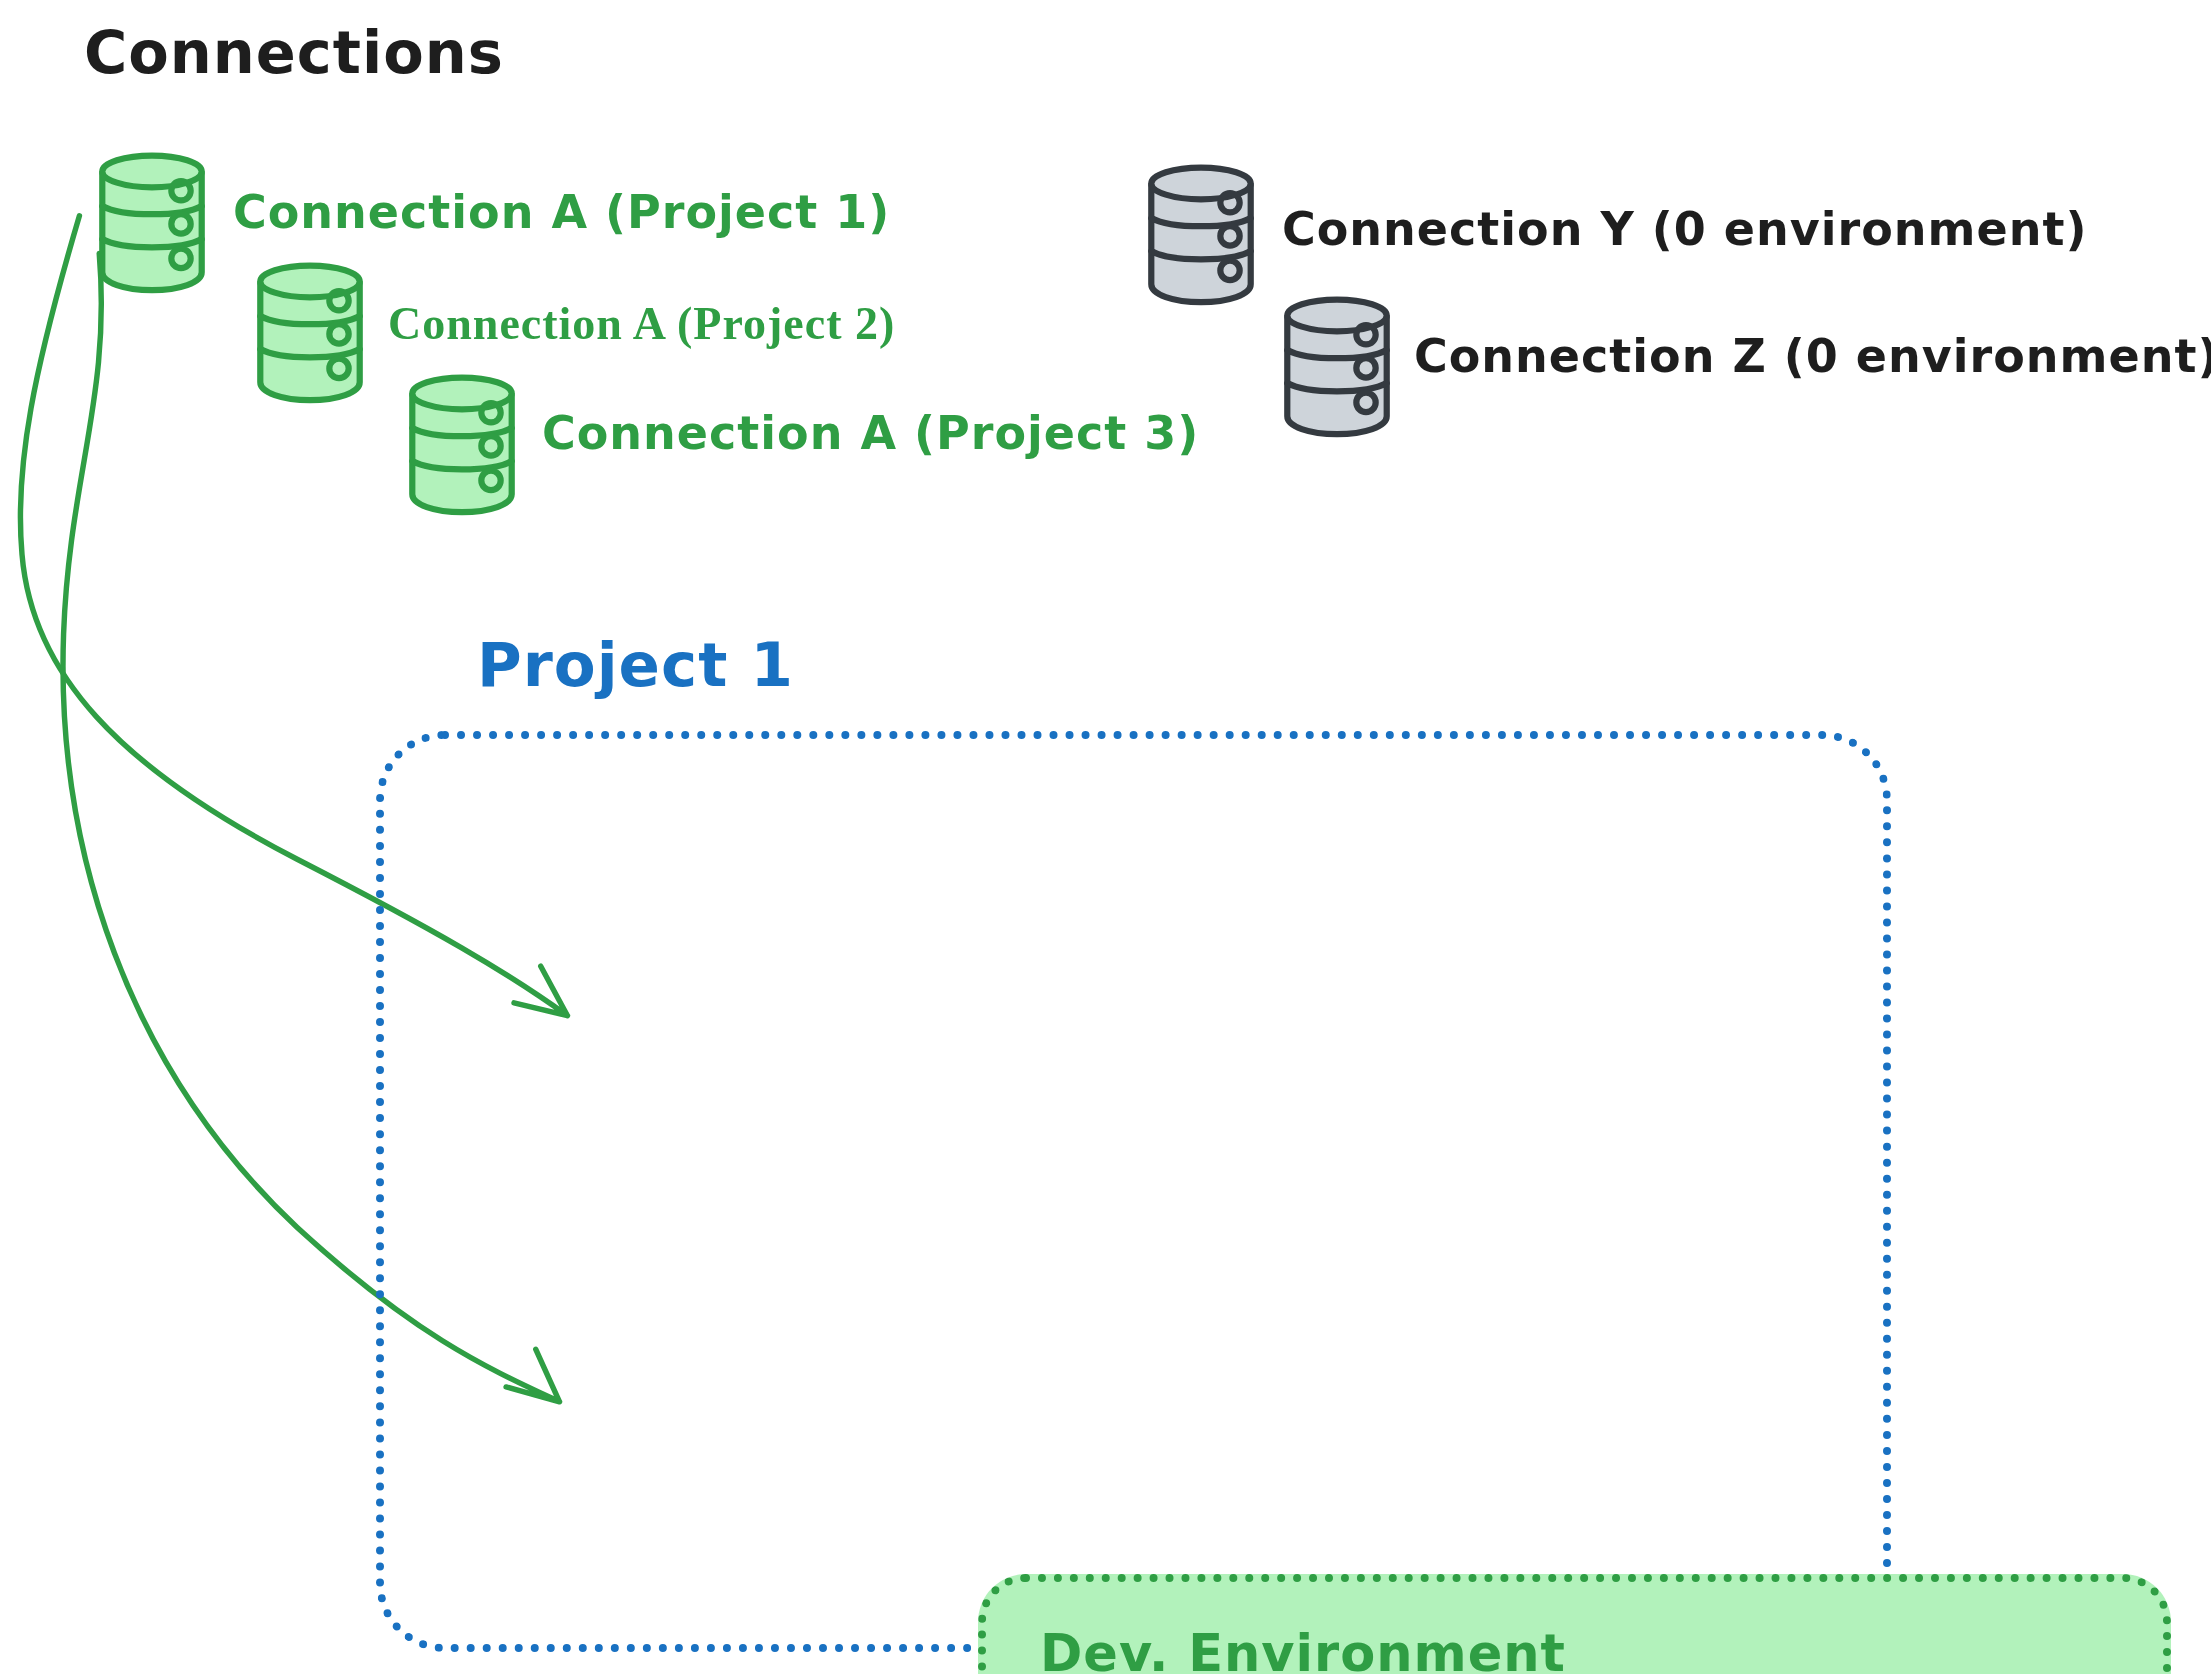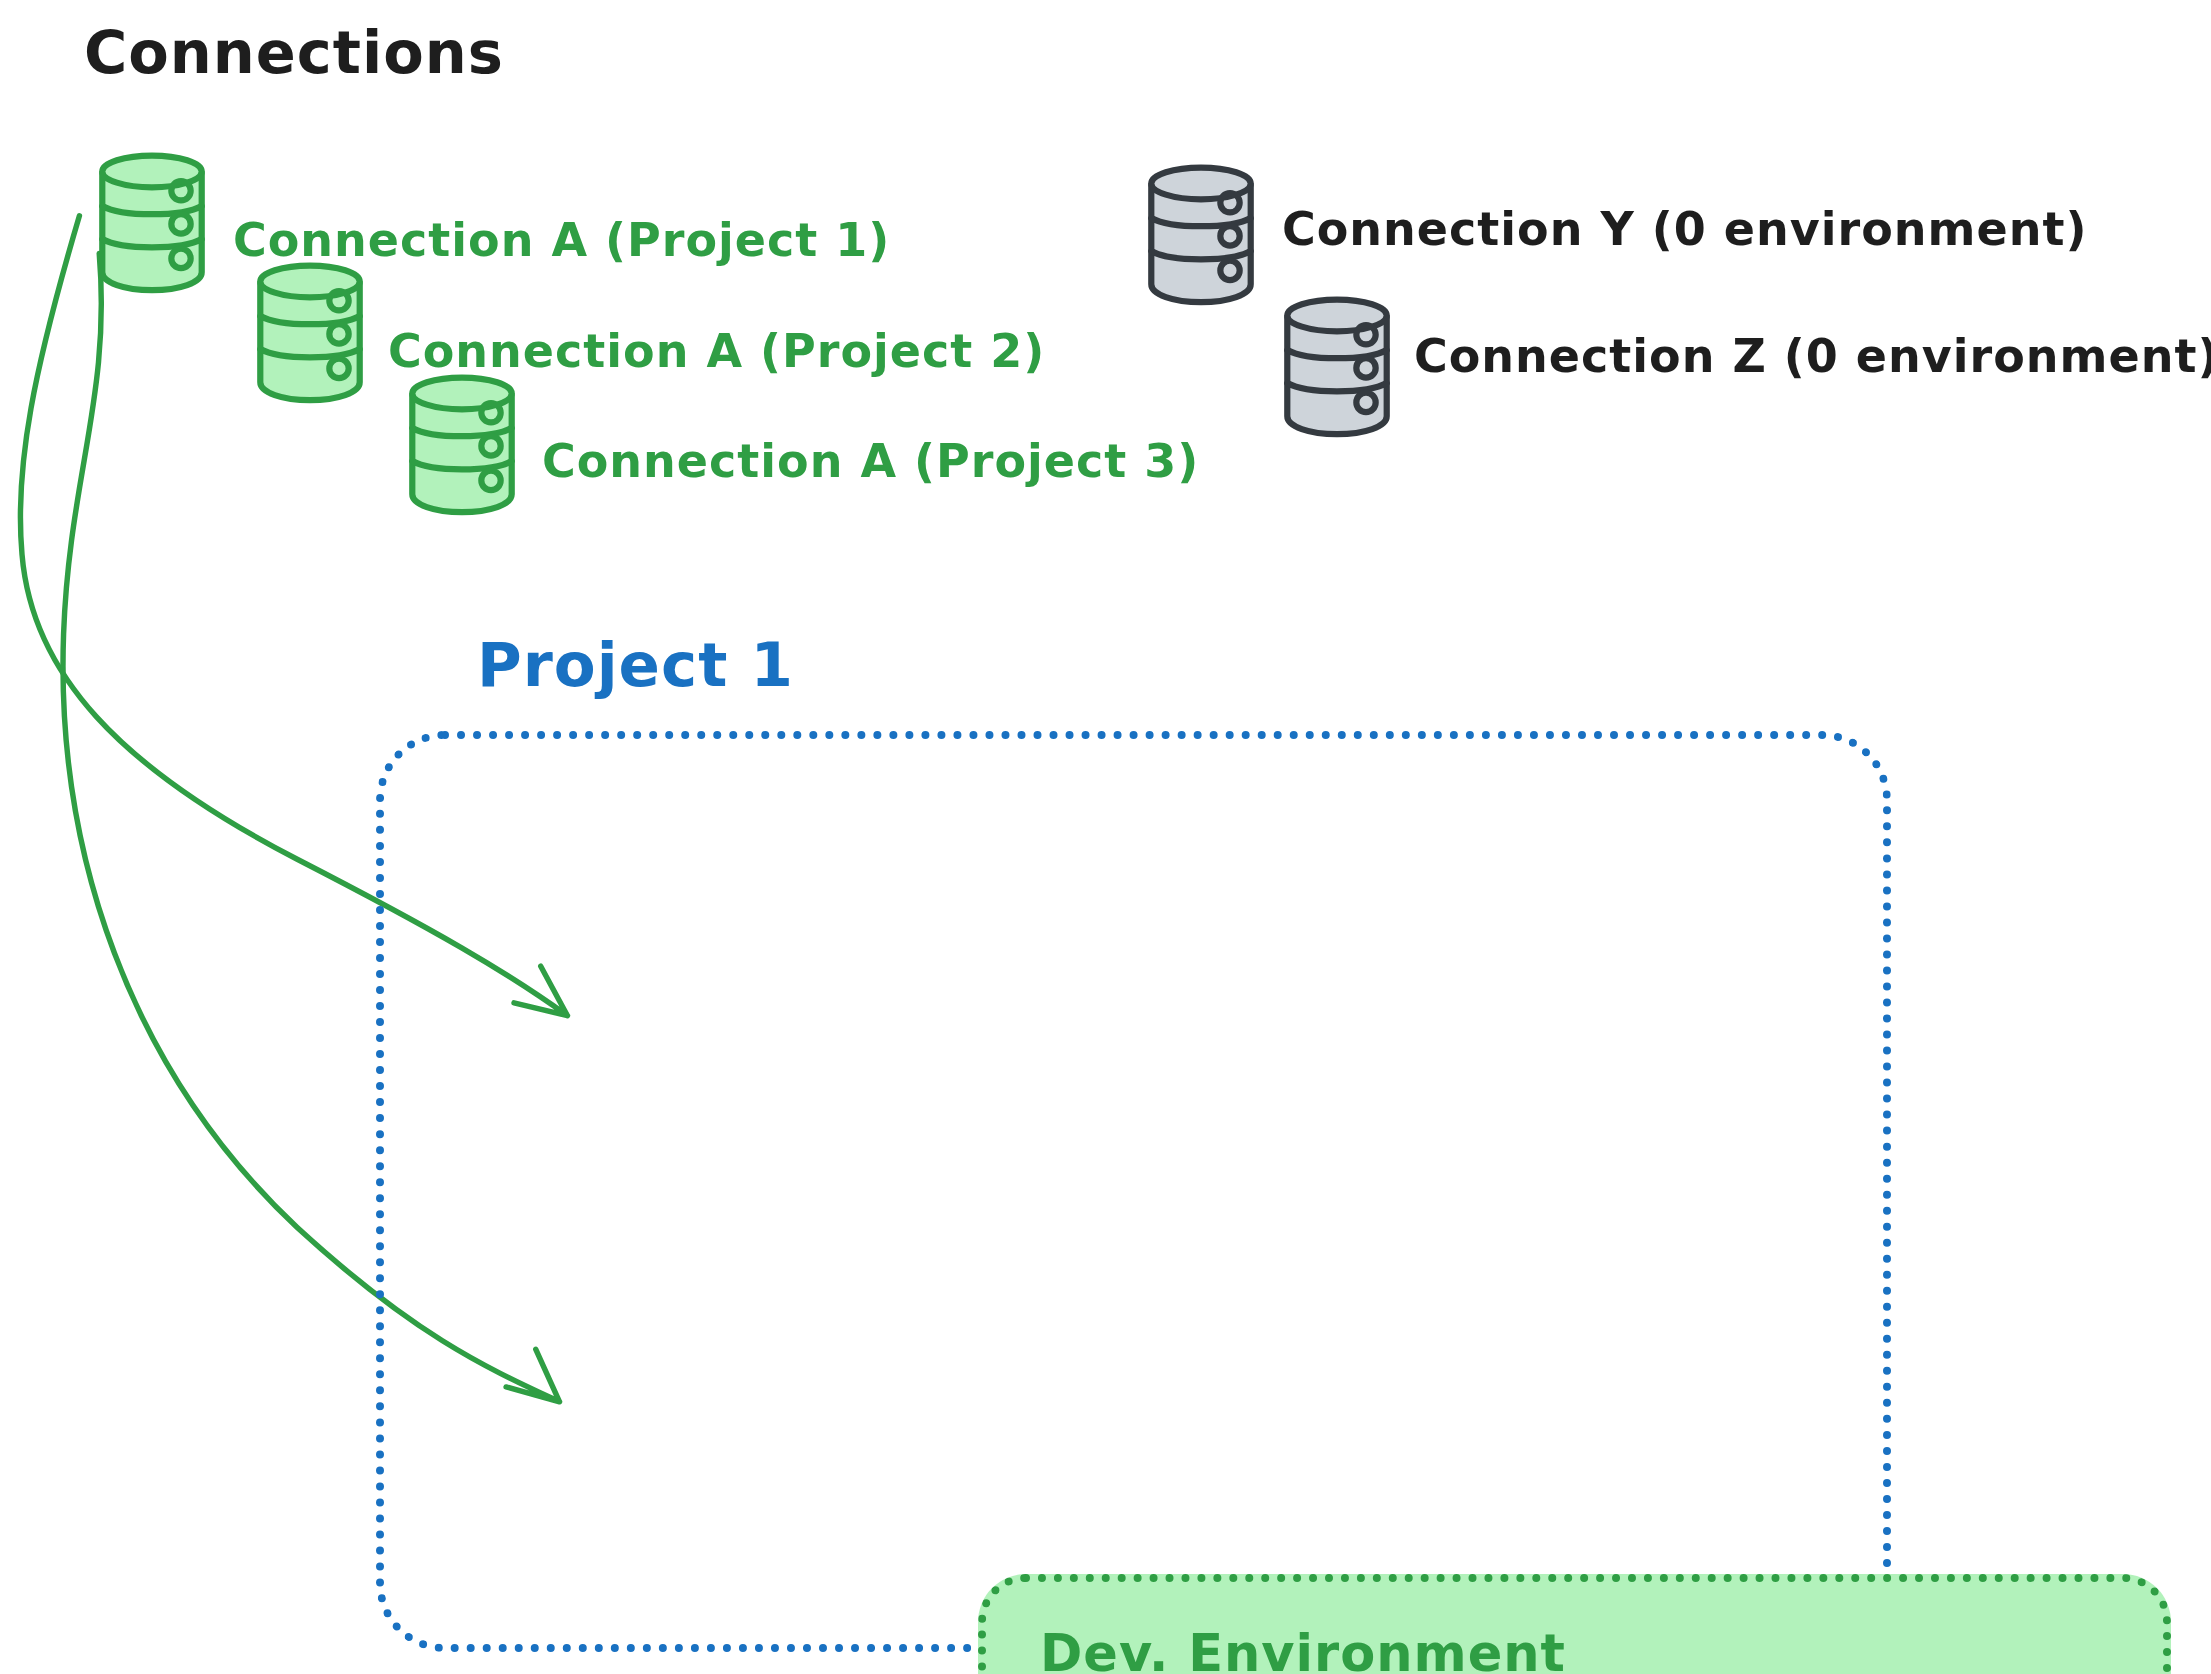--- a/index.html
+++ b/index.html
@@ -11,24 +11,24 @@
     overflow: hidden;
     font-family: "DejaVu Sans", sans-serif;
   }
   .abs { position: absolute; }
 
   
   .hand { font-weight: 700; letter-spacing: 1px; white-space: nowrap; }
   .page-title { left: 84px; top: 18px; font-size: 59px; color: var(--ink); text-align: right; }
 
   .conn-label { font-size: 46px; line-height: 57px; }
-  .conn-label.green { color: var(--green); margin-top: 28px; }
+  .conn-label.green { color: var(--green); }
   .conn-label.dark  { color: var(--ink); }
   .pos-label-a1 { left: 233px;  top: 184px; }
-  .pos-label-a2 { left: 388px;  top: 295px; }
+  .pos-label-a2 { left: 388px;  top: 295px; font-family: Liberation Serif, serif; }
   .pos-label-a3 { left: 542px;  top: 405px; }
   .pos-label-y  { left: 1282px; top: 201px; text-align: center; }
   .pos-label-z  { left: 1414px; top: 328px; }
 
   
   .db { width: 116px; height: 145px; overflow: visible; }
   .db-green { color: var(--green); --db-fill: var(--green-fill); }
   .db-gray  { color: var(--gray);  --db-fill: var(--gray-fill); }
   .pos-db-a1 { left: 94px;   top: 150px; }
   .pos-db-a2 { left: 252px;  top: 260px; }

